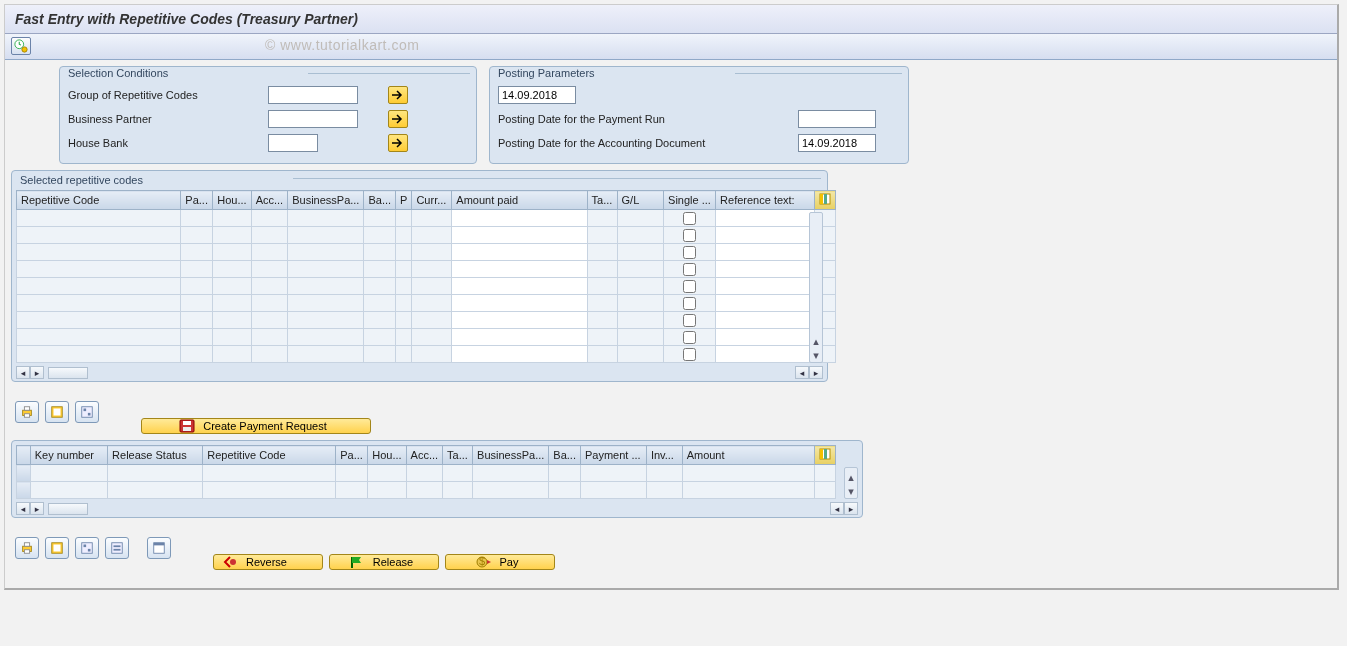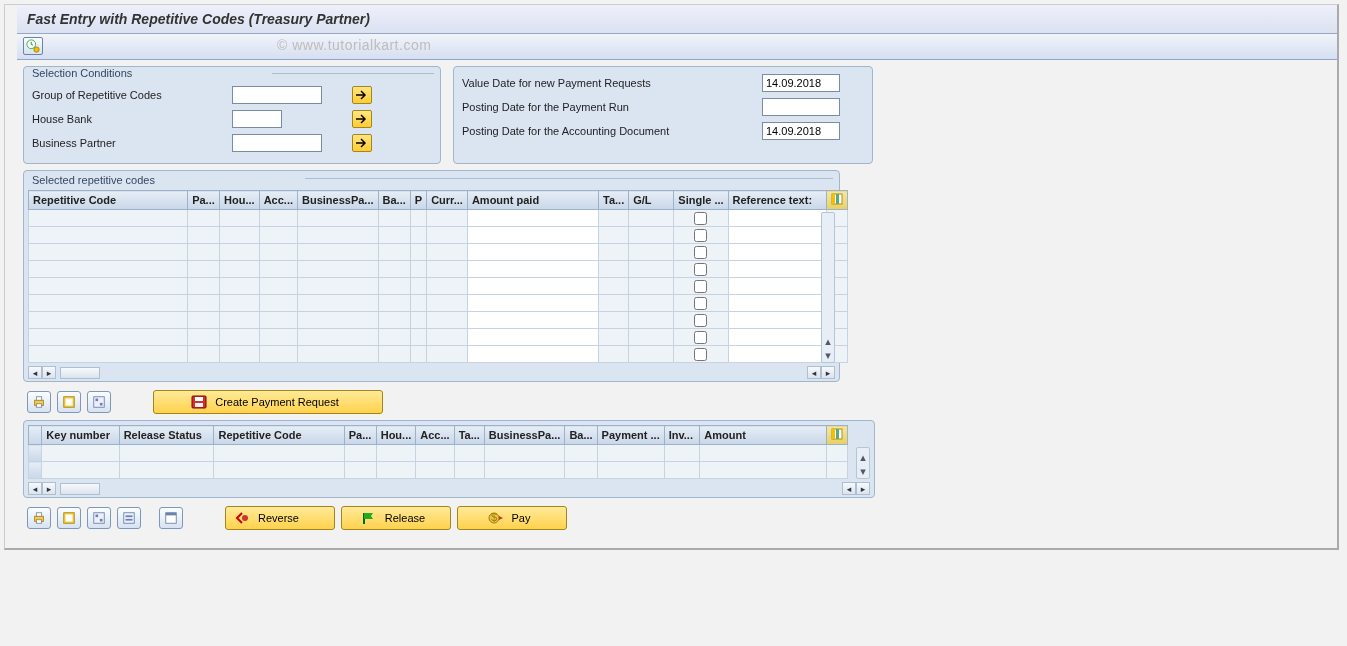--- a/index.html
+++ b/index.html
@@ -1,17 +1,17 @@
 <!DOCTYPE html>
 <html><head>
 <meta charset="utf-8">
 <style>
   * { box-sizing: border-box; font-family: Arial, Helvetica, sans-serif; font-size: 11px; }
   body { margin: 0; background: #f2f2f2; padding: 4px 8px 8px 4px; width: 1347px; }
-  .outer { background: #f2f2f2; border: 1px solid #ccc; border-right: 2px solid #aaa; border-bottom: 2px solid #aaa; padding: 0 0 6px 12px; width: 100%; }
+  .outer { background: #f2f2f2; border: 1px solid #ccc; border-right: 2px solid #aaa; border-bottom: 2px solid #aaa; padding: 0 0 6px 0; width: 100%; }
   .title-bar { background: linear-gradient(#eef0fa, #dbe1f2); border-bottom: 1px solid #9ba6c2; padding: 6px 10px; }
   .title-bar-text { font-style: italic; font-weight: bold; font-size: 14px; color: #333; }
   .toolbar-top { background: linear-gradient(#f0f4fb, #d6def0); border-bottom: 1px solid #8fa8c8; padding: 3px 6px; height: 26px; display:flex; position:relative; }
   .toolbar-btn-small { display:inline-flex; width:20px; height:18px; border:1px solid #6b83a9; border-radius:2px; background:linear-gradient(#fdfdfd,#d7e1f1); align-items:center; justify-content:center; cursor:pointer; }
   .watermark { position:absolute; left:260px; top:3px; color:#c0bcb8; font-size:14px; font-style:normal; letter-spacing:0.5px; pointer-events:none; }
   .content-area { background:#f2f2f2; padding:6px; }
 
   .panel-row { display:flex; gap:12px; margin-bottom:6px; }
   .panel { background:#dbe5f1; border:1px solid #9fb6cd; border-radius:4px; }
   .panel-hr { border-top:1px solid #a9bed2; margin:2px 6px 2px 140px; flex:1; }
@@ -25,33 +25,33 @@
   .txt-input { height:18px; border:1px solid #7a8ca1; background:#fff; padding:0 3px; }
   .txt-small { width:70px; }
   .txt-date { width:78px; font-size:11px; }
   .arrow-btn { width:20px; height:18px; border:1px solid #a38619; border-radius:2px; background:linear-gradient(#ffe680,#ffcc33); margin-left:50px; display:inline-flex; align-items:center; justify-content:center; cursor:pointer;}
   .arrow-btn svg{ display:block}
 
   
   .wide-panel { background:#dbe5f1; border:1px solid #9fb6cd; border-radius:4px; margin-bottom:8px; width:817px; }
   .grid-wrap { padding:4px 4px 2px 4px; position:relative;}
   table.sap-grid { border-collapse:collapse; width:100%; background:#fff; }
-  table.sap-grid th { background:linear-gradient(#e6edf6,#c9d7e8); border:1px solid #9db2c8; padding:2px 4px; font-weight:bold; text-align:left; color:#222; height:18px; white-space:nowrap; overflow:hidden; }
+  table.sap-grid th { background:linear-gradient(#e6edf6,#c9d7e8); border:1px solid #9db2c8; padding:2px 4px; font-weight:normal; text-align:left; color:#222; height:18px; white-space:nowrap; overflow:hidden; }
   table.sap-grid td { border:1px solid #c7d3e1; height:17px; background:#fff; padding:0 2px; }
   table.sap-grid td.pale { background:#eef3f8; }
   .vscroll { position:absolute; right:4px; top:26px; bottom:18px; width:14px; background:#e8eef6; border:1px solid #b6c5d6; border-radius:2px; display:flex; flex-direction:column; justify-content:flex-end; }
   .vscroll .arrow{ height:14px; display:flex; align-items:center; justify-content:center; color:#556; }
   .hscroll-bar{ display:flex; align-items:center; margin-top:3px; }
   .hscroll-bar .arrow{ width:14px; height:13px; border:1px solid #b0bfcf; background:linear-gradient(#f6f9fc,#dbe4ee); display:inline-flex; align-items:center; justify-content:center; font-size:9px; color:#334; cursor:pointer;}
   .hscroll-bar .thumb{ width:40px; height:12px; border:1px solid #b0bfcf; background:linear-gradient(#f6f9fc,#dbe4ee); margin:0 4px;}
   .hscroll-bar .track{ flex:1; }
 
   .btn-row { display:flex; align-items:center; gap:6px; margin:2px 0 6px 4px; }
   .sap-btn-small{ height:22px; min-width:22px; border:1px solid #7e99b8; border-radius:3px; background:linear-gradient(#fbfdff,#d7e3f1); display:inline-flex; align-items:center; justify-content:center; padding:0 4px; cursor:pointer; }
-  .sap-btn-yellow{ height:24px; border:1px solid #a38619; border-radius:3px; background:linear-gradient(#ffea99,#ffd24d); display:inline-flex; align-items:center; padding:0 14px 0 8px; cursor:pointer; gap:8px;}
+  .sap-btn-yellow{ height:16px; border:1px solid #a38619; border-radius:3px; background:linear-gradient(#ffea99,#ffd24d); display:inline-flex; align-items:center; padding:0 14px 0 8px; cursor:pointer; gap:8px;margin-top:28px;}
   .sap-btn-yellow .blab{ color:#000; }
   .create-btn{ width:230px; justify-content:center; }
 
   .wide-panel2{ width:852px; }
   .chk{ display:block; margin:auto;}
   .itool{ width:14px; height:14px; }
   .cfg-cell{ width:18px; background:linear-gradient(#f3e7a6,#e8d062) !important;}
   .sel-col{ width:12px; background:linear-gradient(#e6edf6,#c9d7e8) !important; border:1px solid #9db2c8;}
 </style>
 </head>
@@ -71,60 +71,63 @@
           <circle cx="12" cy="12" r="3" fill="#f2c200" stroke="#a07e00"></circle>
         </svg>
     </span>
     <span class="watermark">© www.tutorialkart.com</span>
   </div>
 
   <div class="content-area">
 
     <div class="panel-row">
 
-      <div class="panel sel-panel" style="width:418px;">
+      <div class="panel sel-panel" style="width:418px;margin-left:48px;">
         <div class="panel-head-row">
           <div class="label">Selection Conditions</div>
           <div class="panel-hr"></div>
         </div>
         <div class="panel-body">
           <div class="form-row">
             <div class="lbl">Group of Repetitive Codes</div>
+            <input class="txt-input txt-small" style="width: 90px;" value="">
+            <span class="arrow-btn" style="margin-left:30px">
+                <svg width="12" height="10" viewBox="0 0 12 10">
+                  <path d="M0 5h8M5 1l4 4-4 4" stroke="#000" stroke-width="1.5" fill="none"></path>
+                </svg>
+              </span>
+          </div>
+          <div class="form-row">
+            <div class="lbl">Business Partner</div>
             <input class="txt-input txt-small" style="width: 90px;" value="">
             <span class="arrow-btn" style="margin-left:30px">
                 <svg width="12" height="10" viewBox="0 0 12 10">
                   <path d="M0 5h8M5 1l4 4-4 4" stroke="#000" stroke-width="1.5" fill="none"></path>
                 </svg>
               </span>
           </div>
           <div class="form-row">
             <div class="lbl">House Bank</div>
             <input class="txt-input txt-small" style="width: 50px;" value="">
             <span class="arrow-btn" style="margin-left:70px">
                 <svg width="12" height="10" viewBox="0 0 12 10">
                   <path d="M0 5h8M5 1l4 4-4 4" stroke="#000" stroke-width="1.5" fill="none"></path>
                 </svg>
               </span>
           </div>
-          <div class="form-row">
-            <div class="lbl">Business Partner</div>
-            <input class="txt-input txt-small" style="width: 90px;" value="">
-            <span class="arrow-btn" style="margin-left:30px">
-                <svg width="12" height="10" viewBox="0 0 12 10">
-                  <path d="M0 5h8M5 1l4 4-4 4" stroke="#000" stroke-width="1.5" fill="none"></path>
-                </svg>
-              </span>
-          </div>
         </div>
       </div>
 
       <div class="panel" style="width:420px;">
+        <div class="panel-head-row">
+          <div class="label">Posting Parameters</div>
+          <div class="panel-hr"></div>
+        </div>
         <div class="panel-body">
           <div class="form-row">
-            <div class="lbl" style="width:300px">Value Date for new Payment Requests</div>
             <input class="txt-input txt-date" value="14.09.2018" style="">
           </div>
           <div class="form-row">
             <div class="lbl" style="width:300px">Posting Date for the Payment Run</div>
             <input class="txt-input txt-date" value="" style="">
           </div>
           <div class="form-row">
             <div class="lbl" style="width:300px">Posting Date for the Accounting Document</div>
             <input class="txt-input txt-date" value="14.09.2018" style="">
           </div>

